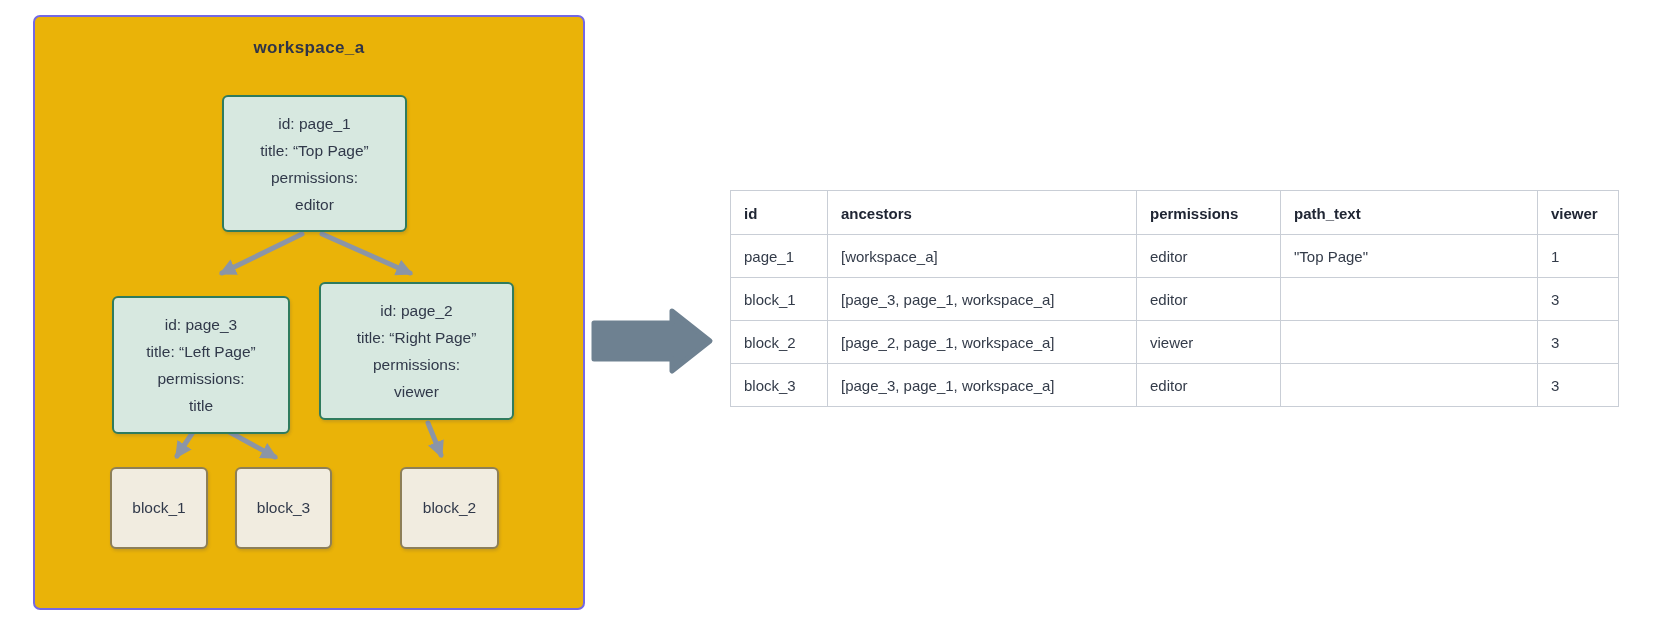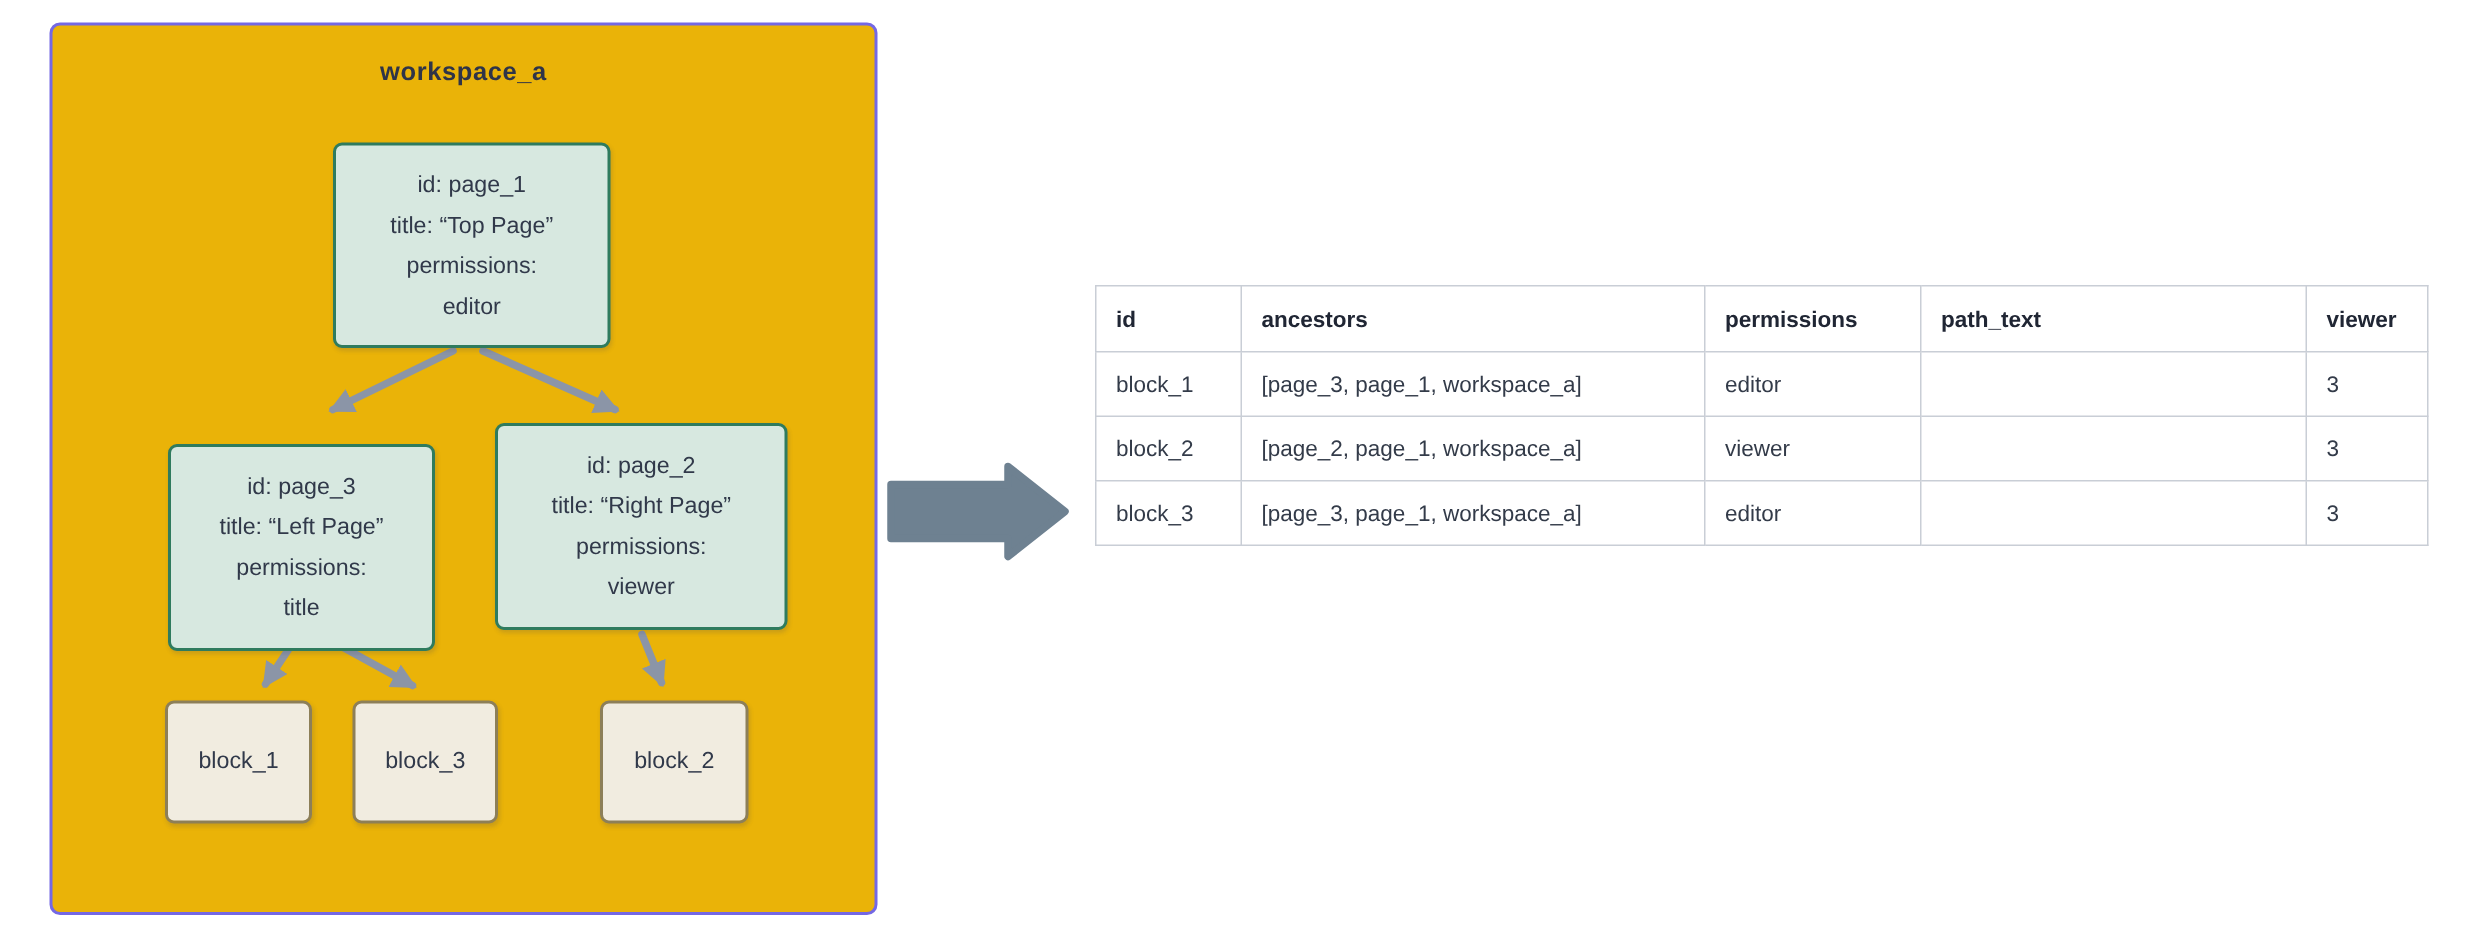--- a/index.html
+++ b/index.html
@@ -55,21 +55,21 @@
     background: #d7e8e0;
     border: 2px solid #2f7b5e;
     line-height: 27px;
   }
   .node.block {
     background: #f1ece0;
     border: 2px solid #8d7f58;
   }
   .n-page1 { left: 187px; top: 78px;  width: 185px; height: 137px; }
   .n-page3 { left: 77px;  top: 279px; width: 178px; height: 138px; align-items: center; }
-  .n-page2 { left: 295px; top: 265px; width: 195px; height: 138px; }
+  .n-page2 { left: 284px; top: 265px; width: 195px; height: 138px; }
   .n-block1 { left: 75px;  top: 450px; width: 98px; height: 82px; }
   .n-block3 { left: 200px; top: 450px; width: 97px; height: 82px; }
   .n-block2 { left: 365px; top: 450px; width: 99px; height: 82px; }
 
   
   .big-arrow {
     position: absolute;
     left: 590px; top: 306px;
     width: 126px; height: 70px;
   }
@@ -173,20 +173,27 @@
       <tr>
         <th>id</th>
         <th>ancestors</th>
         <th>permissions</th>
         <th>path_text</th>
         <th>viewer</th>
       </tr>
     </thead>
     <tbody>
       <tr>
+        <td>page_1</td>
+        <td>[workspace_a]</td>
+        <td>editor</td>
+        <td>"Top Page"</td>
+        <td>1</td>
+      </tr>
+      <tr>
         <td>block_1</td>
         <td>[page_3, page_1, workspace_a]</td>
         <td>editor</td>
         <td></td>
         <td>3</td>
       </tr>
       <tr>
         <td>block_2</td>
         <td>[page_2, page_1, workspace_a]</td>
         <td>viewer</td>

